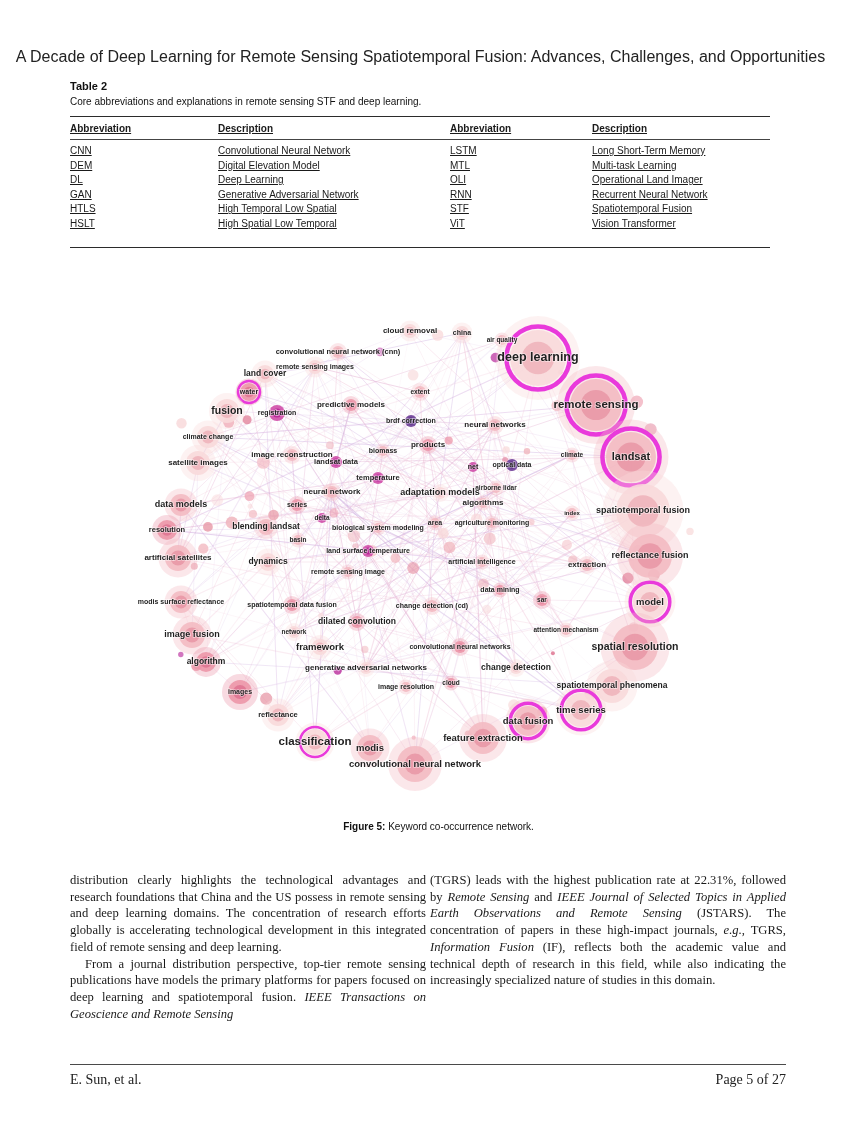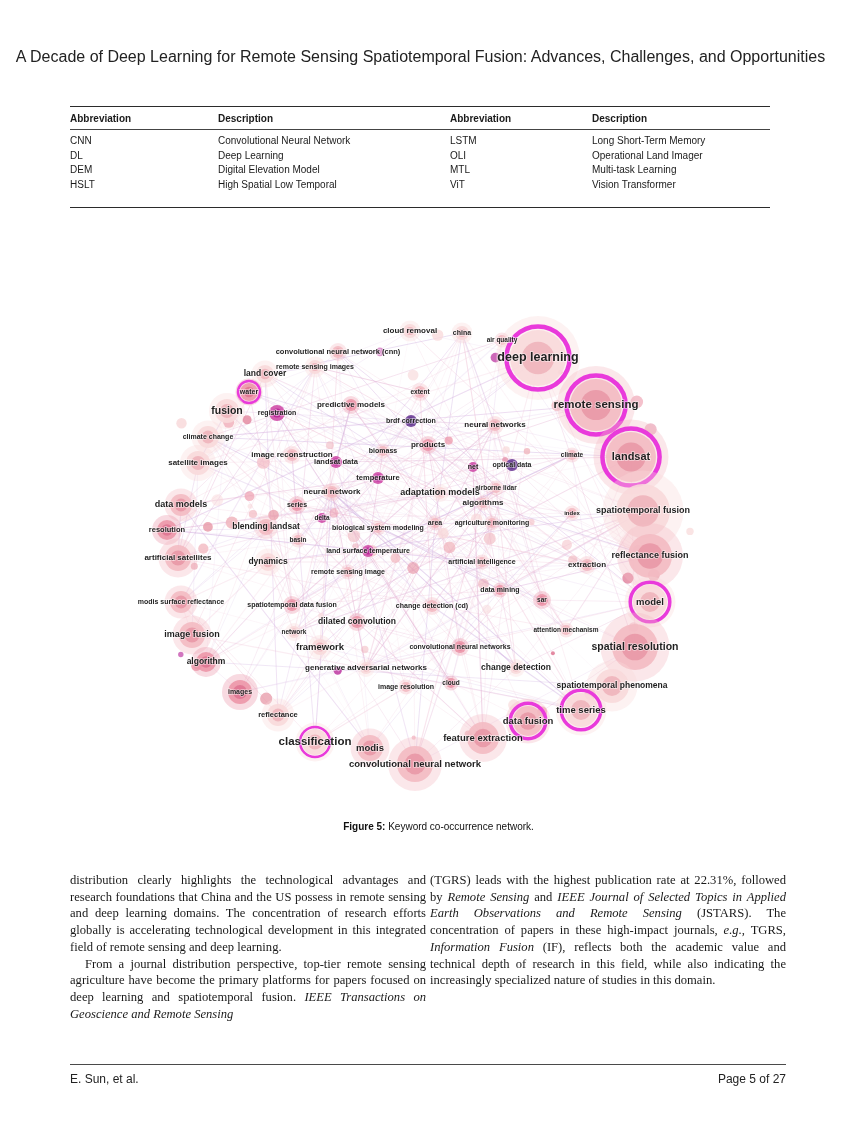--- a/index.html
+++ b/index.html
@@ -10,23 +10,24 @@
     overflow: hidden;
   }
   .header-title {
     position: absolute; top: 48px; left: 0; width: 100%;
     text-align: center; font-size: 16px; color: #222;
   }
   .table-block { position: absolute; top: 80px; left: 70px; width: 700px; }
   .table-label { font-weight: bold; font-size: 11px; color: #111; }
   .table-caption { font-size: 10px; margin-top: 4px; color: #111; }
   table.abbr {
-    width: 100%; border-collapse: collapse; margin-top: 26px;
+    width: 100%; border-collapse: collapse; margin-top: 9px;
     border-top: 1.5px solid #2b2b2b; border-bottom: 1.5px solid #2b2b2b;
     font-size: 10px;
+    text-decoration: underline;
   }
   table.abbr thead th {
     text-align: left; font-weight: bold; padding: 6px 0 5px;
     border-bottom: 1px solid #444;
   }
   table.abbr td { padding: 1px 0; line-height: 12.6px; }
   table.abbr tbody tr:first-child td { padding-top: 5px; }
   table.abbr tbody tr:last-child td { padding-bottom: 16px; }
   .c1 { width: 148px; } .c2 { width: 232px; } .c3 { width: 142px; } .c4 { width: 178px; }
 
@@ -45,29 +46,31 @@
     font-family: "Liberation Serif", serif; font-size: 12.6px;
     line-height: 16.7px; text-align: justify; color: #191919;
   }
   .col { flex: 1 1 0; }
   .col p { margin: 0; }
   .col p.indent { text-indent: 15px; }
 
   .footer {
     position: absolute; top: 1064px; left: 70px; width: 716px;
     border-top: 1.5px solid #4a4a4a; padding-top: 7px;
-    display: flex; justify-content: space-between; font-size: 12px; color: #222;
+    display: flex; justify-content: space-between; font-size: 14px; color: #222; font-family: Liberation Serif, serif;
   }
 </style>
 </head>
 <body>
 
 <div class="header-title">A Decade of Deep Learning for Remote Sensing Spatiotemporal Fusion: Advances, Challenges, and Opportunities</div>
 
 <div class="table-block">
+  <div class="table-label">Table 2</div>
+  <div class="table-caption">Core abbreviations and explanations in remote sensing STF and deep learning.</div>
   <table class="abbr">
     <colgroup>
         <col class="c1">
         <col class="c2">
         <col class="c3">
         <col class="c4">
       </colgroup>
     <thead>
       <tr>
         <th>Abbreviation</th>
@@ -77,30 +80,42 @@
       </tr>
     </thead>
     <tbody id="abbr-body">
         <tr>
           <td>CNN</td>
           <td>Convolutional Neural Network</td>
           <td>LSTM</td>
           <td>Long Short-Term Memory</td>
         </tr>
         <tr>
+          <td>DEM</td>
+          <td>Digital Elevation Model</td>
+          <td>MTL</td>
+          <td>Multi-task Learning</td>
+        </tr>
+        <tr>
           <td>DL</td>
           <td>Deep Learning</td>
           <td>OLI</td>
           <td>Operational Land Imager</td>
         </tr>
         <tr>
-          <td>DEM</td>
-          <td>Digital Elevation Model</td>
-          <td>MTL</td>
-          <td>Multi-task Learning</td>
+          <td>GAN</td>
+          <td>Generative Adversarial Network</td>
+          <td>RNN</td>
+          <td>Recurrent Neural Network</td>
+        </tr>
+        <tr>
+          <td>HTLS</td>
+          <td>High Temporal Low Spatial</td>
+          <td>STF</td>
+          <td>Spatiotemporal Fusion</td>
         </tr>
         <tr>
           <td>HSLT</td>
           <td>High Spatial Low Temporal</td>
           <td>ViT</td>
           <td>Vision Transformer</td>
         </tr>
       </tbody>
   </table>
 </div>
@@ -994,21 +1009,21 @@
     </svg>
 </div>
 
 <div class="figure-caption">
   <span class="cap-label">Figure 5:</span><span> Keyword co-occurrence network.</span>
 </div>
 
 <div class="columns">
   <div class="col" id="col-left">
       <p><span>distribution clearly highlights the technological advantages and research foundations that China and the US possess in remote sensing and deep learning domains. The concentration of research efforts globally is accelerating technological development in this integrated field of remote sensing and deep learning.</span></p>
-      <p class="indent"><span>From a journal distribution perspective, top-tier remote sensing agriculture have become the primary platforms for papers focused on deep learning and spatiotemporal fusion. </span><i>IEEE Transactions on Geoscience and Remote Sensing</i></p>
+      <p class="indent"><span>From a journal distribution perspective, top-tier remote sensing publications have models the primary platforms for papers focused on deep learning and spatiotemporal fusion. </span><i>IEEE Transactions on Geoscience and Remote Sensing</i></p>
     </div>
   <div class="col" id="col-right">
       <p><span>(TGRS) leads with the highest publication rate at 22.31%, followed by </span><i>Remote Sensing</i><span> and </span><i>IEEE Journal of Selected Topics in Applied Earth Observations and Remote Sensing</i><span> (JSTARS). The concentration of papers in these high-impact journals, </span><i>e.g.</i><span>, TGRS, </span><i>Information Fusion</i><span> (IF), reflects both the academic value and technical depth of research in this field, while also indicating the increasingly specialized nature of studies in this domain.</span></p>
     </div>
 </div>
 
 <div class="footer">
   <span>E. Sun, et al.</span>
   <span>Page 5 of 27</span>
 </div>

